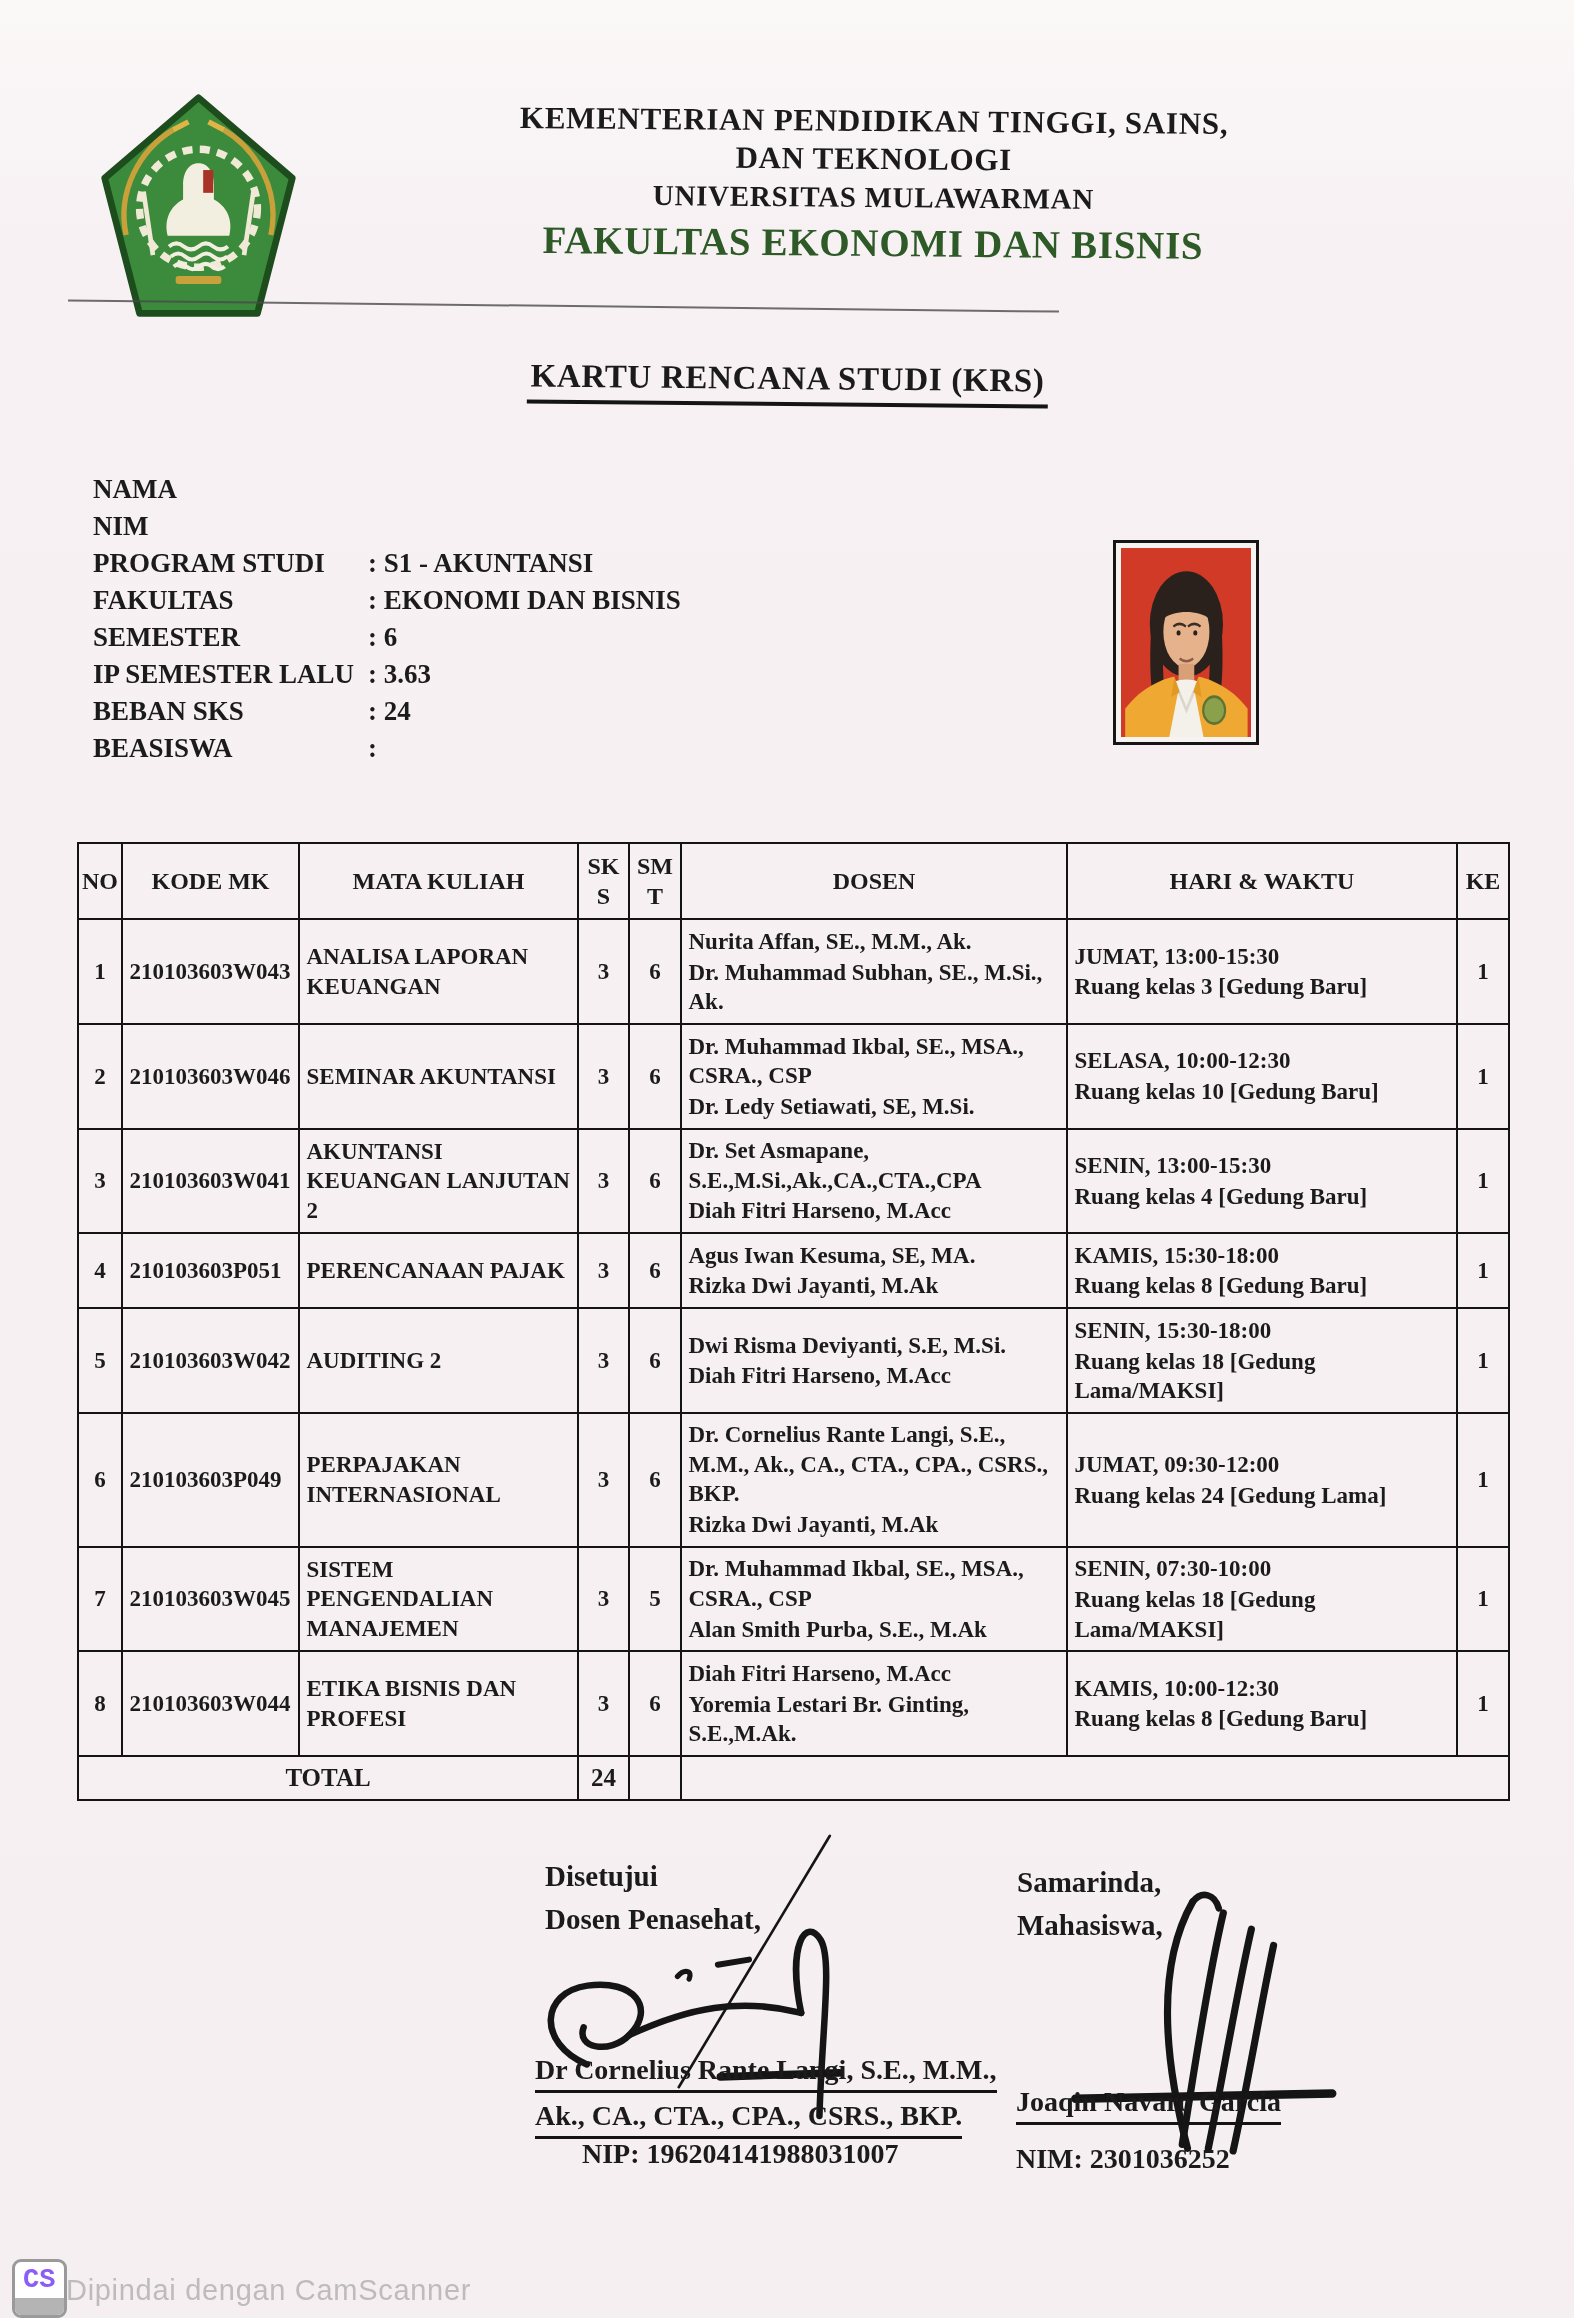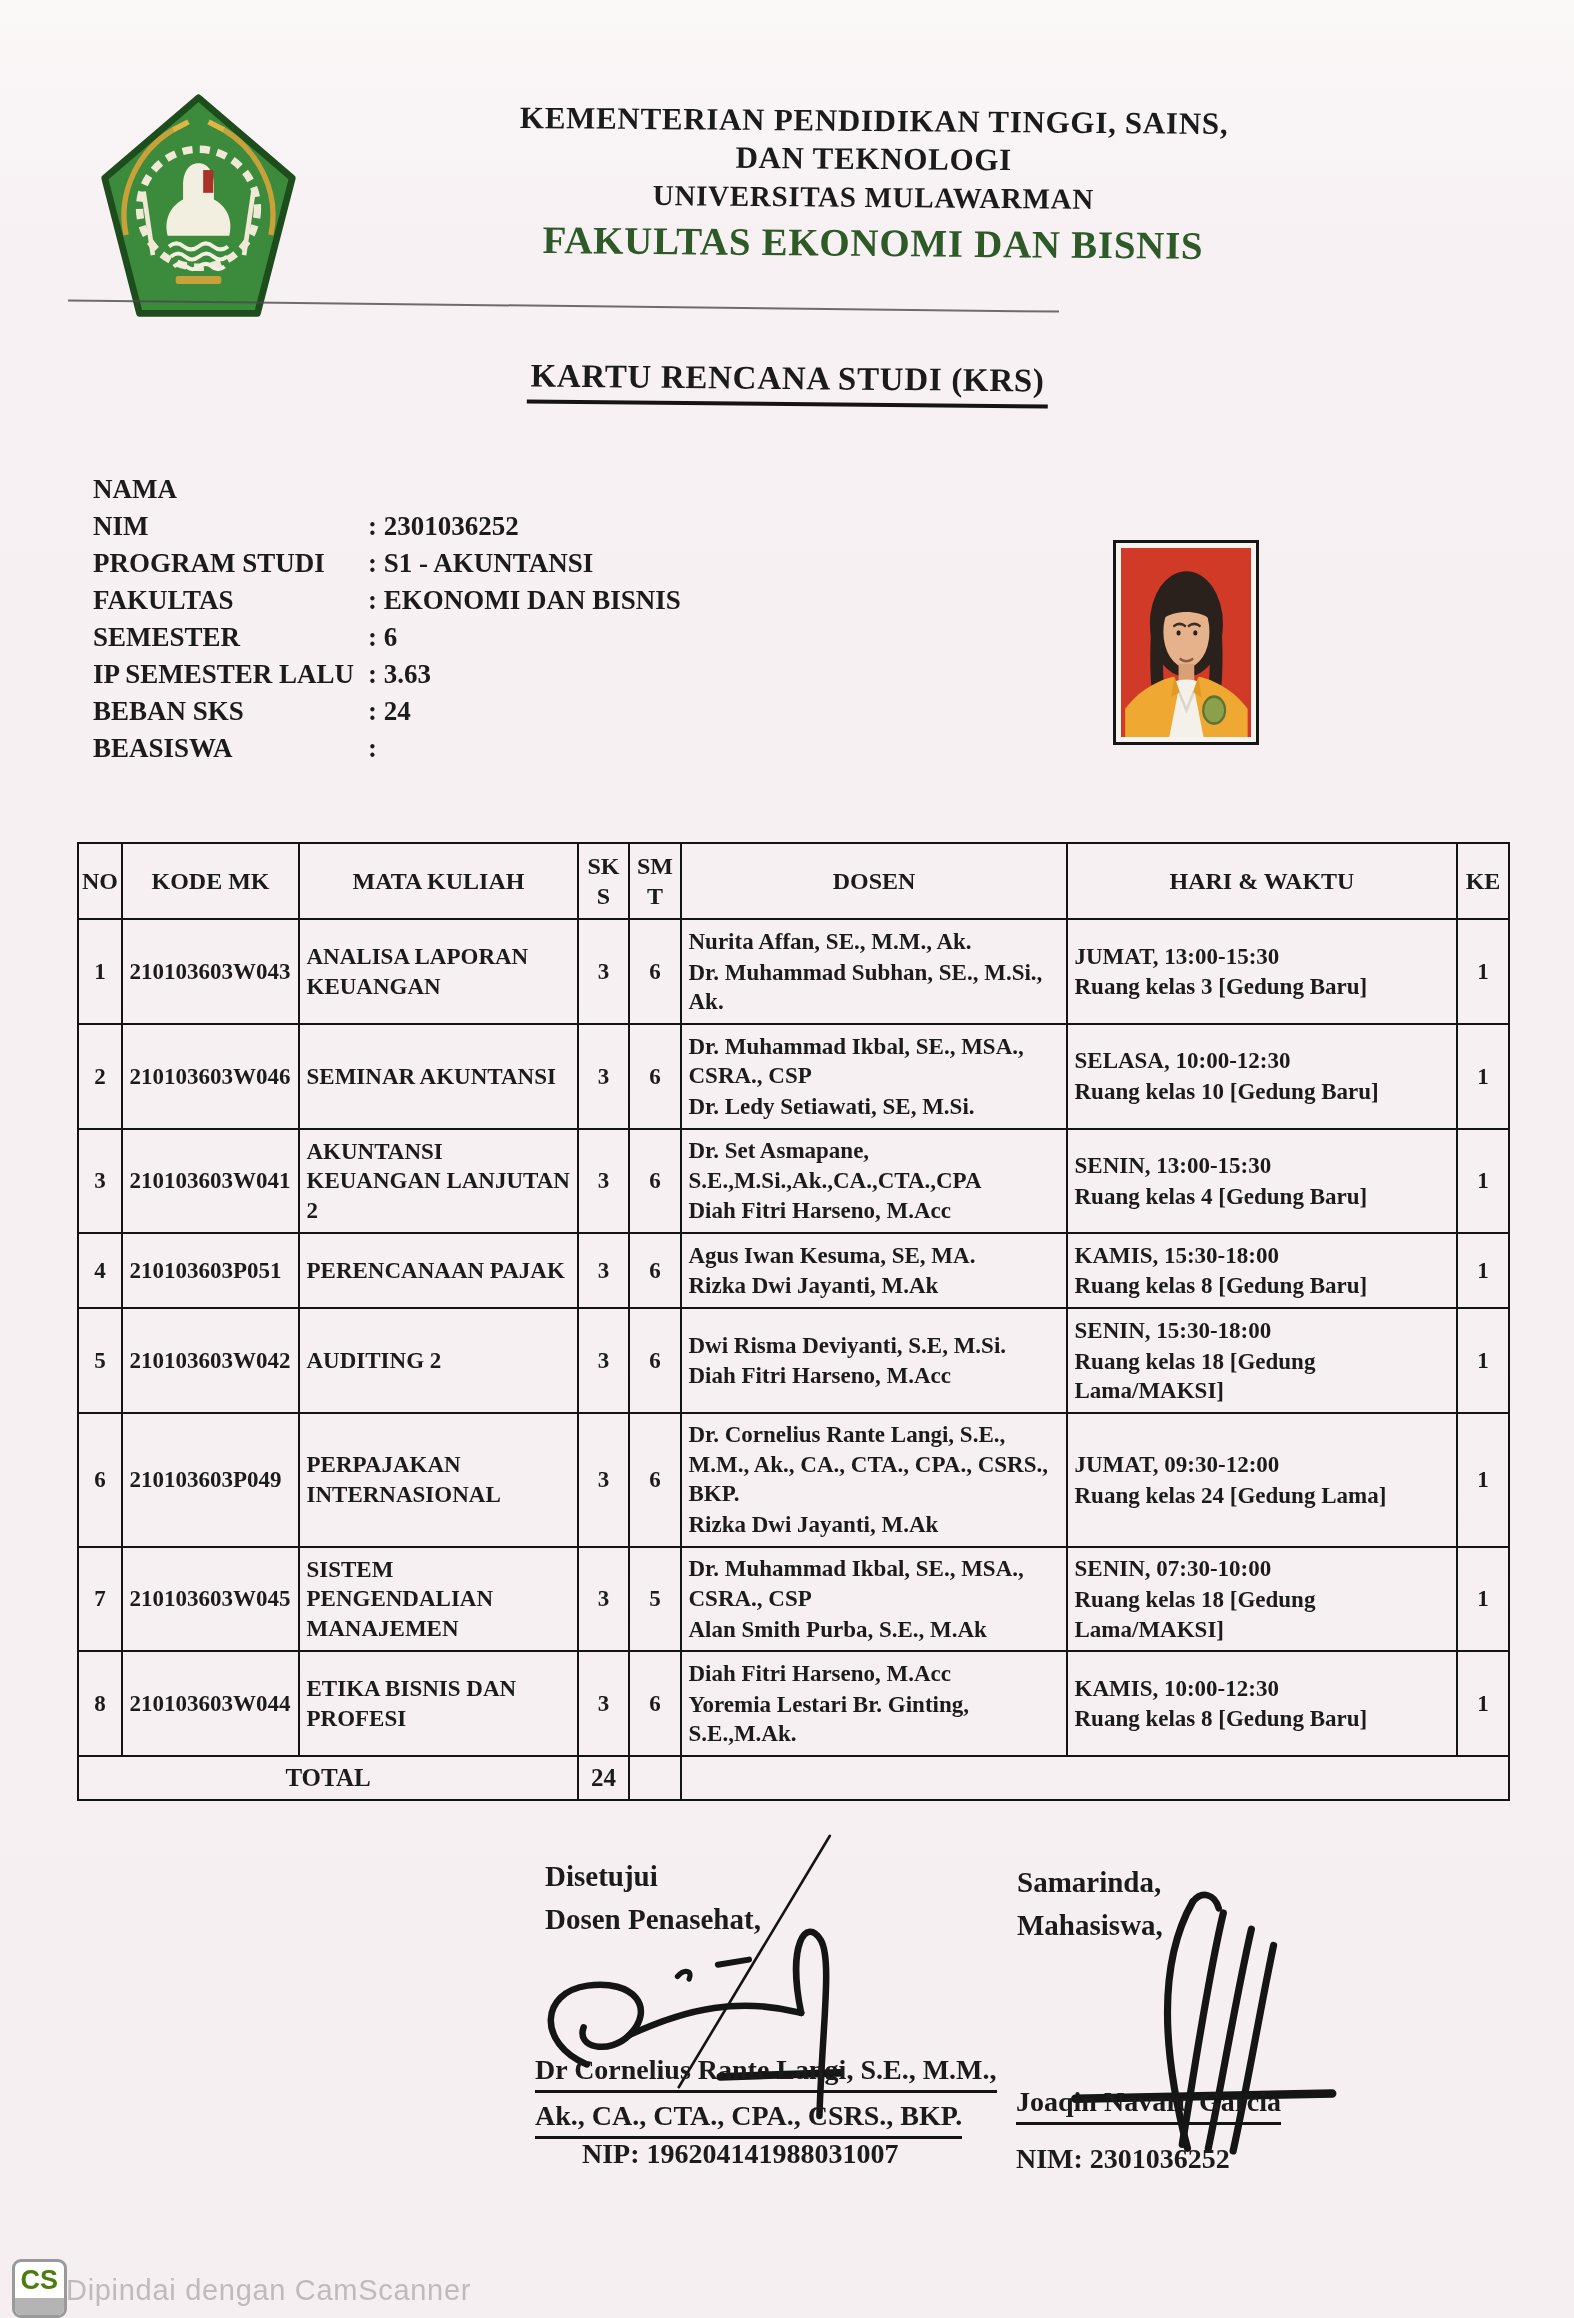--- a/index.html
+++ b/index.html
@@ -51,21 +51,21 @@
   .sig-right-svg{left:1031px;top:1890px;width:326px;height:274px;}
   .sig-name{font-size:28px;line-height:38px;}
   .sig-name .u{display:inline-block;border-bottom:3.9px solid #141414;padding-bottom:1.3px;margin-bottom:3.9px;}
   .sig-left-name{left:535px;top:2051px;width:495px;}
   .sig-left-nip{left:535px;top:2138px;font-size:28px;margin-left:47px;}
   .sig-right-name{left:1016px;top:2083px;width:495px;}
   .sig-right-nim{left:1016px;top:2143px;font-size:28px;}
 
   
   .cs-badge{left:11.7px;top:2259px;width:55px;height:59px;border:3.3px solid #9a9a9a;border-radius:9px;box-sizing:border-box;overflow:hidden;background:#fff;display:flex;flex-direction:column;}
-  .cs-top{flex:1;display:flex;align-items:center;justify-content:center;font-family:Liberation Sans, sans-serif;font-weight:700;font-size:27px;color:#4d7c0f;}
+  .cs-top{flex:1;display:flex;align-items:center;justify-content:center;font-family:Liberation Mono, monospace;font-weight:700;font-size:27px;color:#8b5cf6;}
   .cs-bottom{height:17px;background:#b4b4b4;}
   .scanner-text{left:66px;top:2274px;font-family:"Liberation Sans",sans-serif;font-weight:400;font-size:29px;color:#bdbbbb;letter-spacing:0.7px;}
 </style>
 </head>
 <body>
 
 <div class="abs logo">
   <svg viewBox="0 0 300 345">
     <polygon points="150,10 290,130 238,332 62,332 10,130" fill="#3c8a3c" stroke="#1d4d1d" stroke-width="10" stroke-linejoin="round"></polygon>
     <path d="M42 215 C28 150 62 88 112 58" fill="none" stroke="#c9a13b" stroke-width="8"></path>
@@ -94,21 +94,20 @@
 <div class="abs doc-title">
   <span>KARTU RENCANA STUDI (KRS)</span>
 </div>
 
 <div class="abs student-info">
     <div class="info-row">
       <div class="info-label">NAMA</div>
     </div>
     <div class="info-row">
       <div class="info-label">NIM</div>
-      <div class="info-value">: 2301036252</div>
     </div>
     <div class="info-row">
       <div class="info-label">PROGRAM STUDI</div>
       <div class="info-value">: S1 - AKUNTANSI</div>
     </div>
     <div class="info-row">
       <div class="info-label">FAKULTAS</div>
       <div class="info-value">: EKONOMI DAN BISNIS</div>
     </div>
     <div class="info-row">

